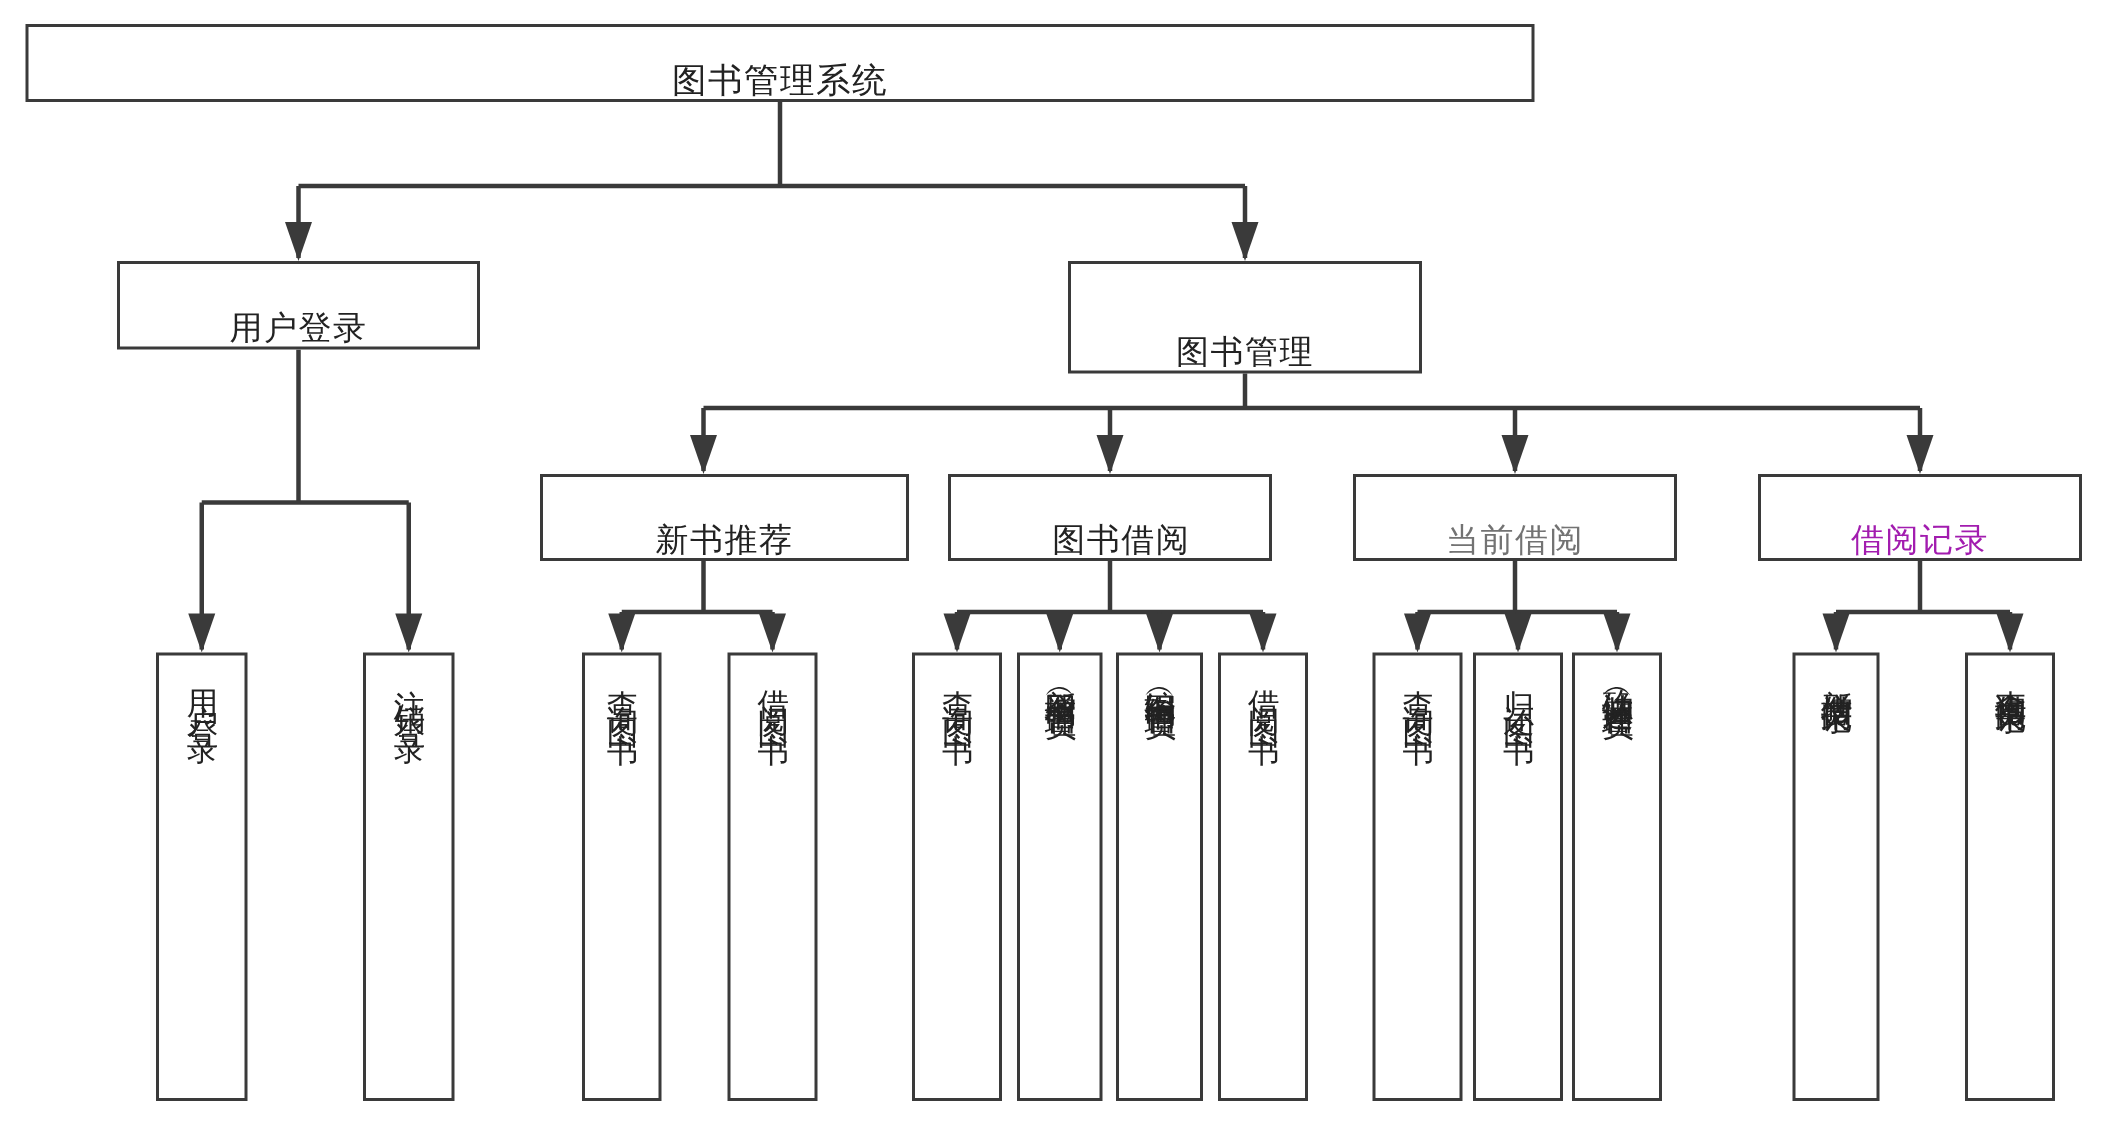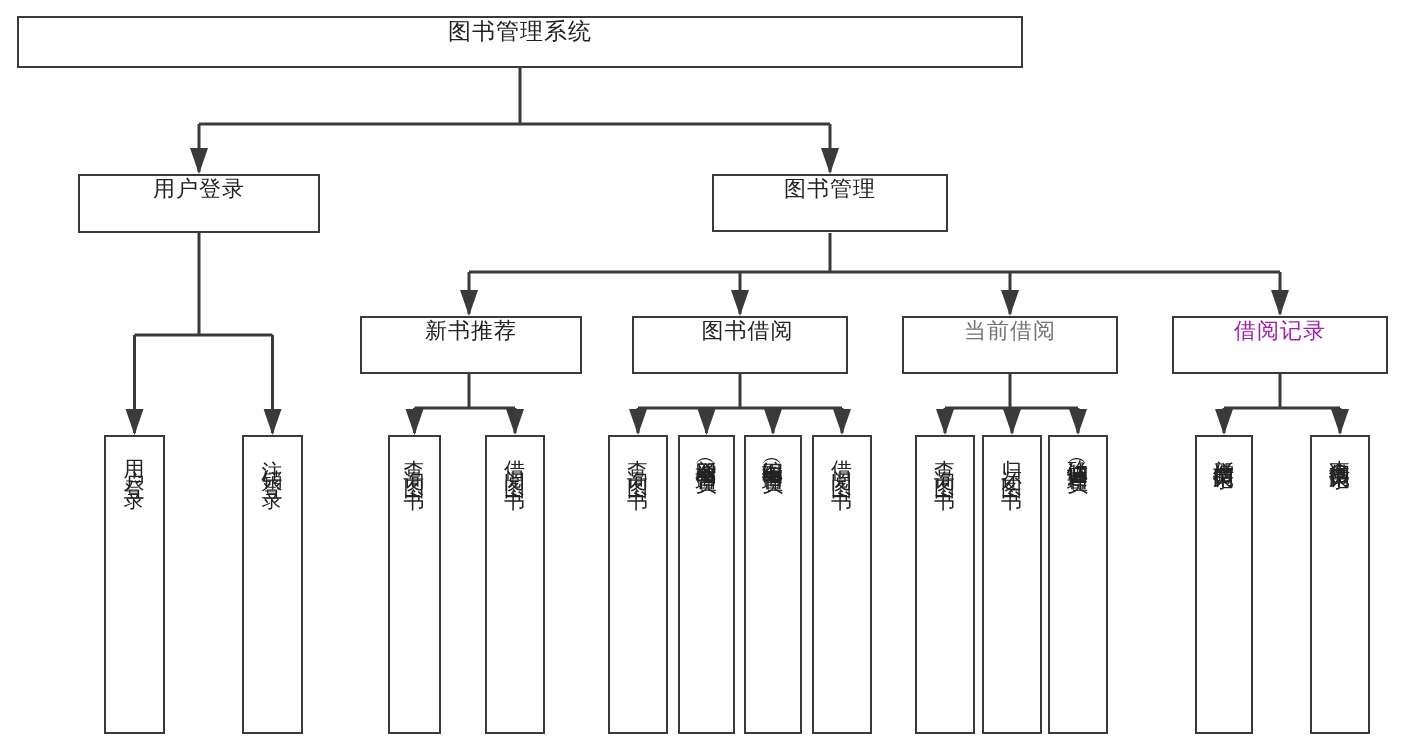--- a/index.html
+++ b/index.html
@@ -16,21 +16,21 @@
     height: 747px;
     background: #ffffff;
     overflow: hidden;
   }
   .node {
     position: absolute;
     box-sizing: border-box;
     background: #ffffff;
     border: 2px solid #3a3a3a;
     display: flex;
-    align-items: flex-start;
+    align-items: flex-end;
     justify-content: center;
     color: #222222;
   }
   .node .label {
     display: block;
     text-align: center;
     line-height: 1.15;
     color: #222222;
   }
   .node.horizontal .label {
@@ -137,24 +137,24 @@
       <line x1="1340" y1="408" x2="1340" y2="433" stroke="#3a3a3a" stroke-width="3"></line>
       <polygon points="1331,409 1349,409 1340,435" fill="#3a3a3a"></polygon>
     </svg>
   <div id="nodes-layer">
       <div class="node horizontal title" style="left: 17px; top: 16px; width: 1006px; height: 52px; border-color: rgb(58, 58, 58); background: rgb(255, 255, 255);">
         <span class="label" style="color: rgb(34, 34, 34);">图书管理系统</span>
       </div>
       <div class="node horizontal" style="left: 78px; top: 174px; width: 242px; height: 59px; border-color: rgb(58, 58, 58); background: rgb(255, 255, 255);">
         <span class="label" style="color: rgb(34, 34, 34);">用户登录</span>
       </div>
-      <div class="node horizontal" style="left: 712px; top: 174px; width: 236px; height: 58px; border-color: rgb(58, 58, 58); background: rgb(255, 255, 255);">
+      <div class="node horizontal" style="left: 712px; top: 174px; width: 236px; height: 75px; border-color: rgb(58, 58, 58); background: rgb(255, 255, 255);">
         <span class="label" style="color: rgb(34, 34, 34);">图书管理</span>
       </div>
-      <div class="node horizontal" style="left: 360px; top: 316px; width: 222px; height: 58px; border-color: rgb(58, 58, 58); background: rgb(255, 255, 255);">
+      <div class="node horizontal" style="left: 360px; top: 316px; width: 246px; height: 58px; border-color: rgb(58, 58, 58); background: rgb(255, 255, 255);">
         <span class="label" style="color: rgb(34, 34, 34);">新书推荐</span>
       </div>
       <div class="node horizontal" style="left: 632px; top: 316px; width: 216px; height: 58px; border-color: rgb(58, 58, 58); background: rgb(255, 255, 255);">
         <span class="label" style="color: rgb(34, 34, 34); margin-left: 15px;">图书借阅</span>
       </div>
       <div class="node horizontal" style="left: 902px; top: 316px; width: 216px; height: 58px; border-color: rgb(58, 58, 58); background: rgb(255, 255, 255);">
         <span class="label" style="color: #737373;">当前借阅</span>
       </div>
       <div class="node horizontal" style="left: 1172px; top: 316px; width: 216px; height: 58px; border-color: rgb(58, 58, 58); background: rgb(255, 255, 255);">
         <span class="label" style="color: #a21caf;">借阅记录</span>

